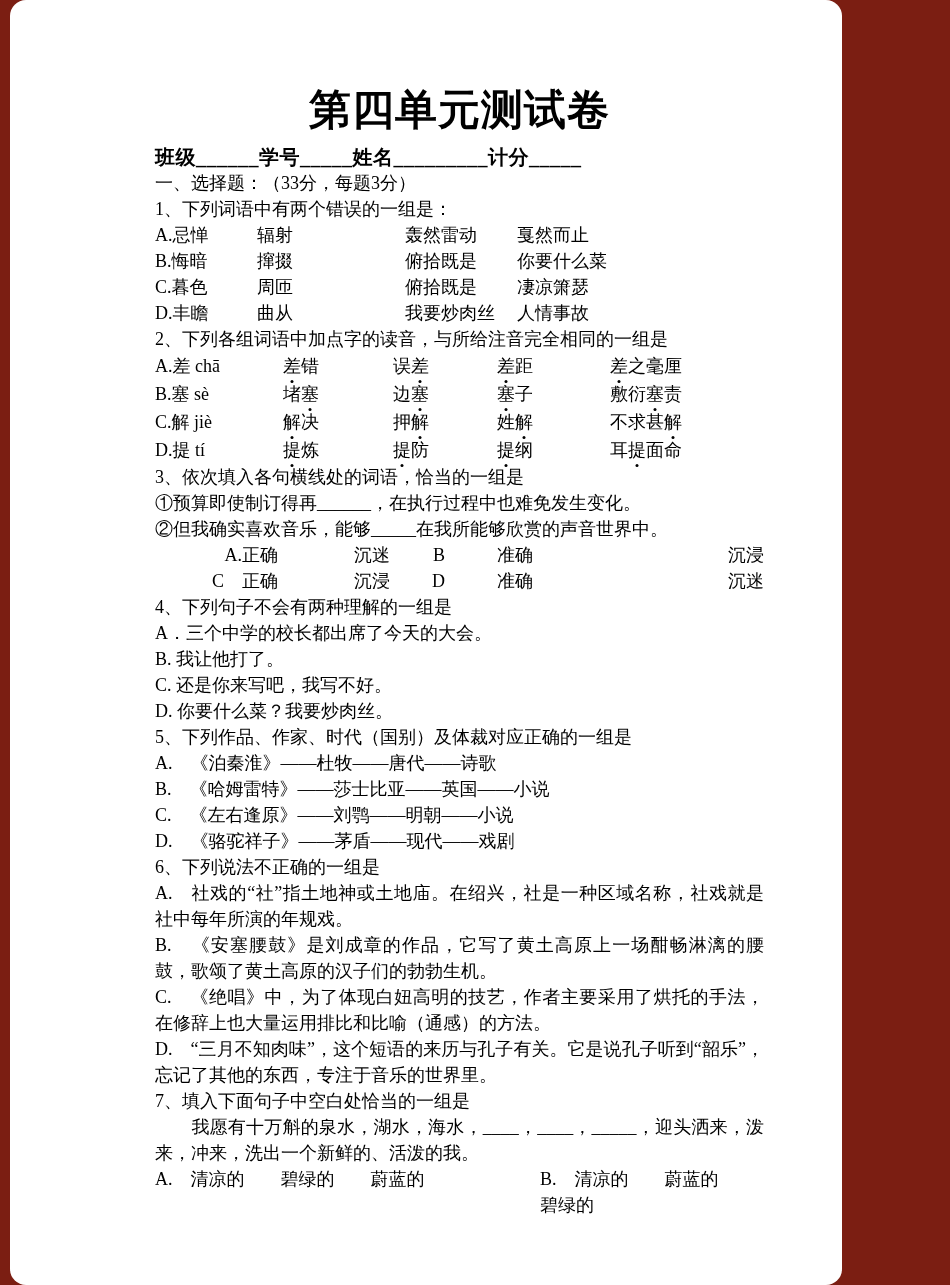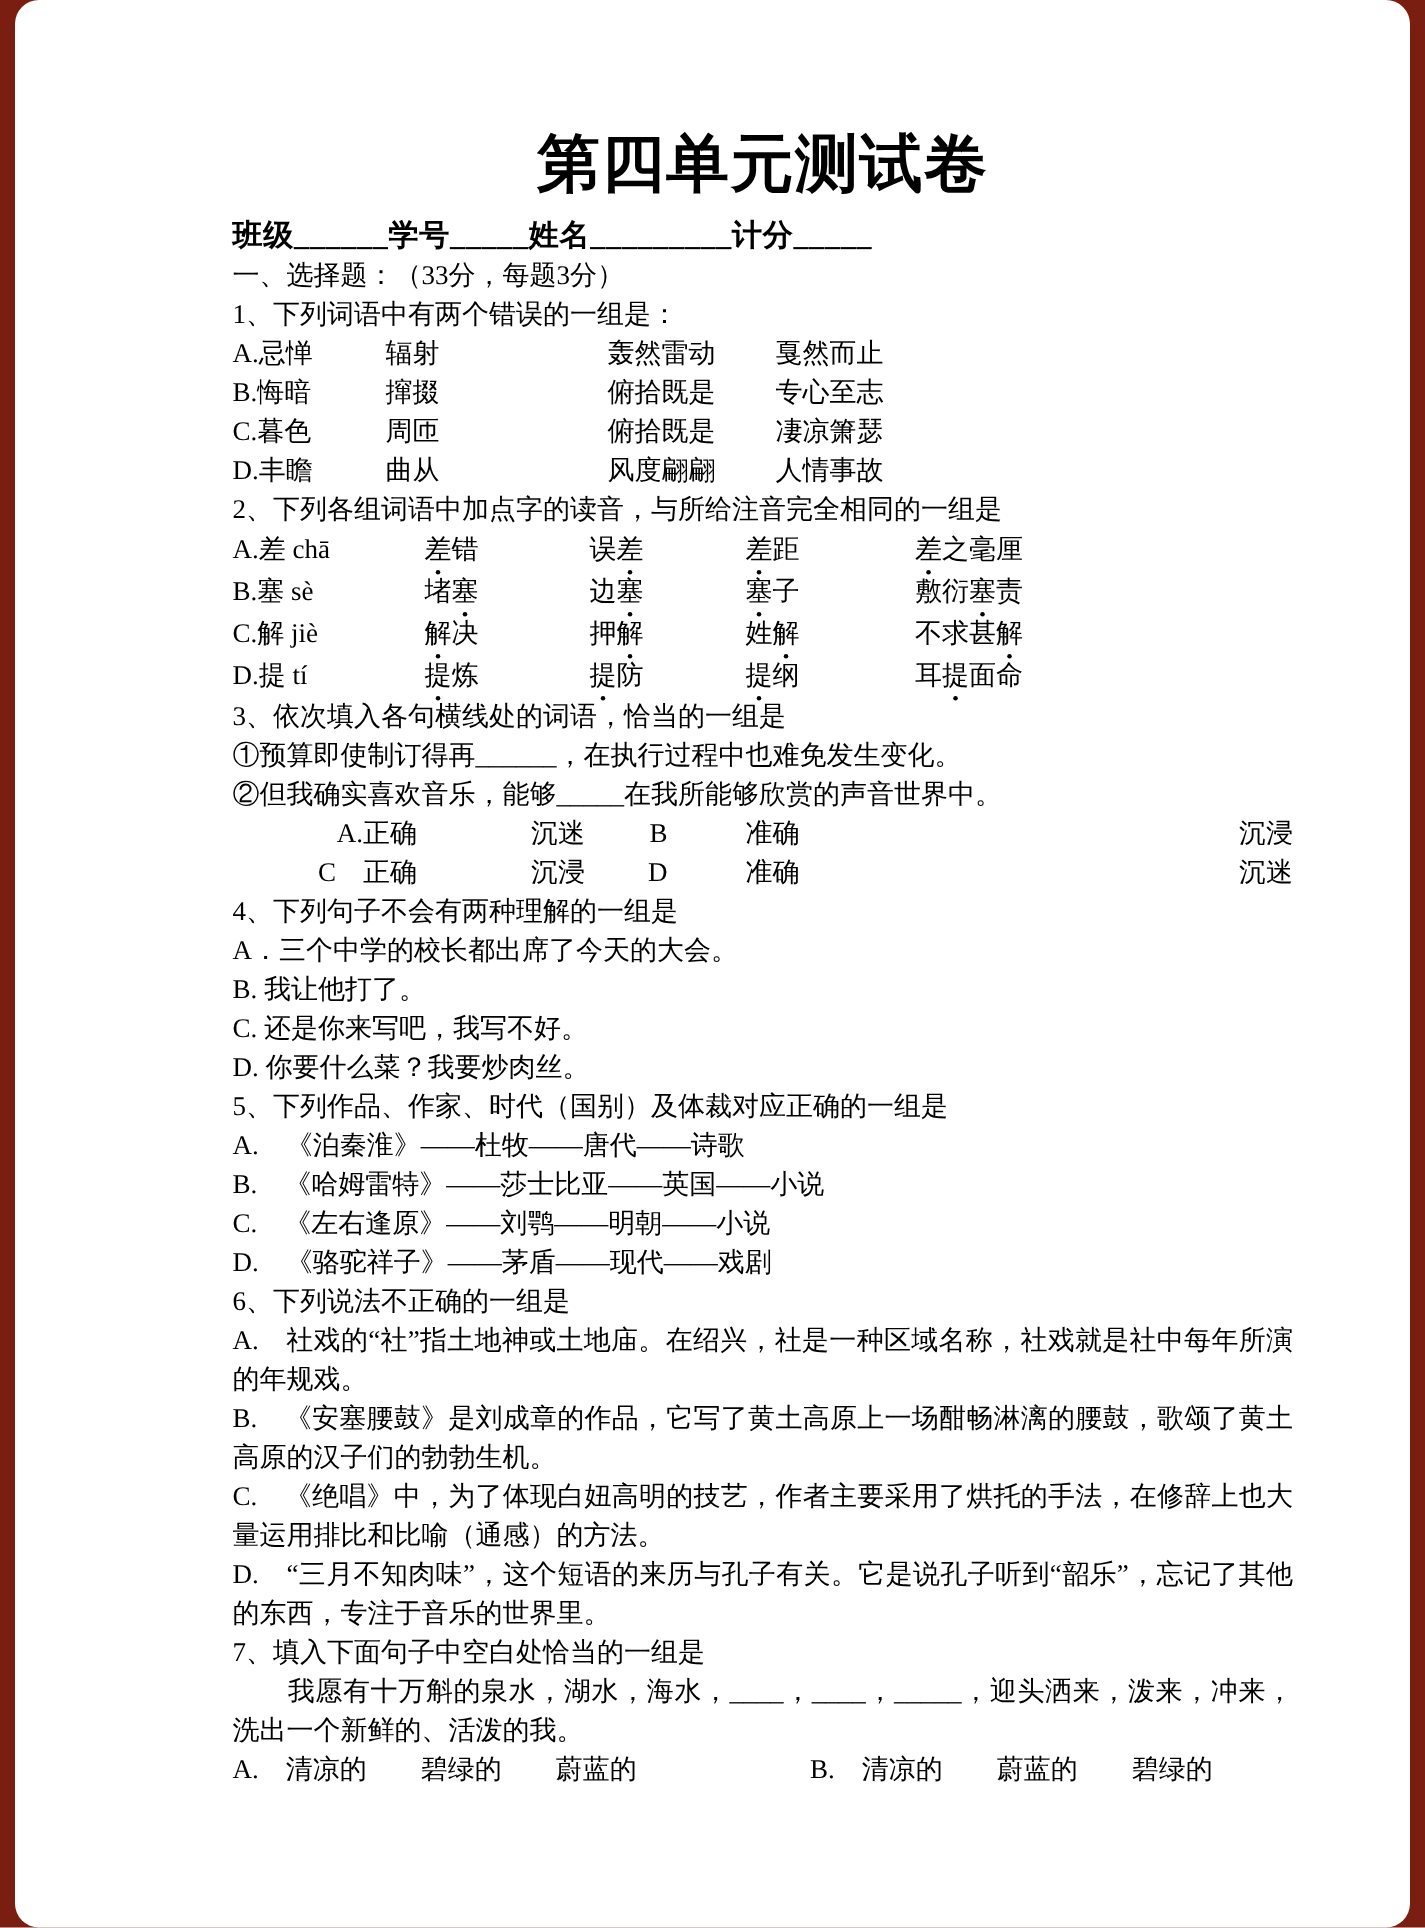--- a/index.html
+++ b/index.html
@@ -7,21 +7,21 @@
   body {
     width: 950px; height: 1285px;
     background: #7b1e12;
     font-family: "Liberation Serif", "DejaVu Serif", serif;
     color: #000;
     position: relative;
     overflow: hidden;
   }
   .page {
     position: absolute; left: 10px; top: 0;
-    width: 930px; height: 1285px;
+    width: 832px; height: 1285px;
     background: #ffffff;
     border-radius: 16px;
   }
   .content {
     padding: 86px 78px 30px 145px;
     font-size: 18px;
     line-height: 26px;
   }
   .title {
     font-size: 42px; font-weight: 700;
@@ -63,32 +63,32 @@
     <div class="grid g-q1 line">
       <span>A.忌惮</span>
       <span>辐射</span>
       <span>轰然雷动</span>
       <span>戛然而止</span>
     </div>
     <div class="grid g-q1 line">
       <span>B.悔暗</span>
       <span>撺掇</span>
       <span>俯拾既是</span>
-      <span>专心至志</span>
+      <span>你要什么菜</span>
     </div>
     <div class="grid g-q1 line">
       <span>C.暮色</span>
       <span>周匝</span>
       <span>俯拾既是</span>
       <span>凄凉箫瑟</span>
     </div>
     <div class="grid g-q1 line">
       <span>D.丰瞻</span>
       <span>曲从</span>
-      <span>风度翩翩</span>
+      <span>我要炒肉丝</span>
       <span>人情事故</span>
     </div>
 
     <p class="line">2、下列各组词语中加点字的读音，与所给注音完全相同的一组是</p>
     <div class="grid g-q2 line">
       <span>A.差 chā</span>
       <span class="word"><span></span><span class="dotted">差</span><span>错</span></span>
       <span class="word"><span>误</span><span class="dotted">差</span><span></span></span>
       <span class="word"><span></span><span class="dotted">差</span><span>距</span></span>
       <span class="word"><span></span><span class="dotted">差</span><span>之毫厘</span></span>

